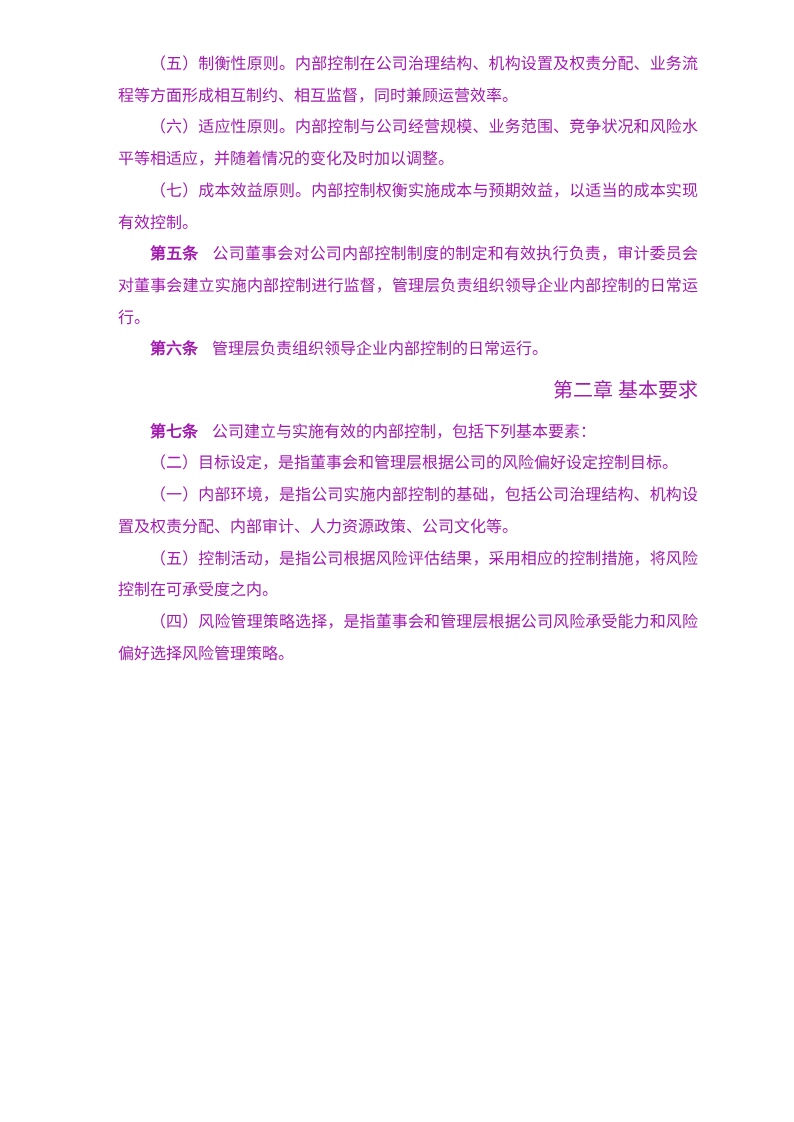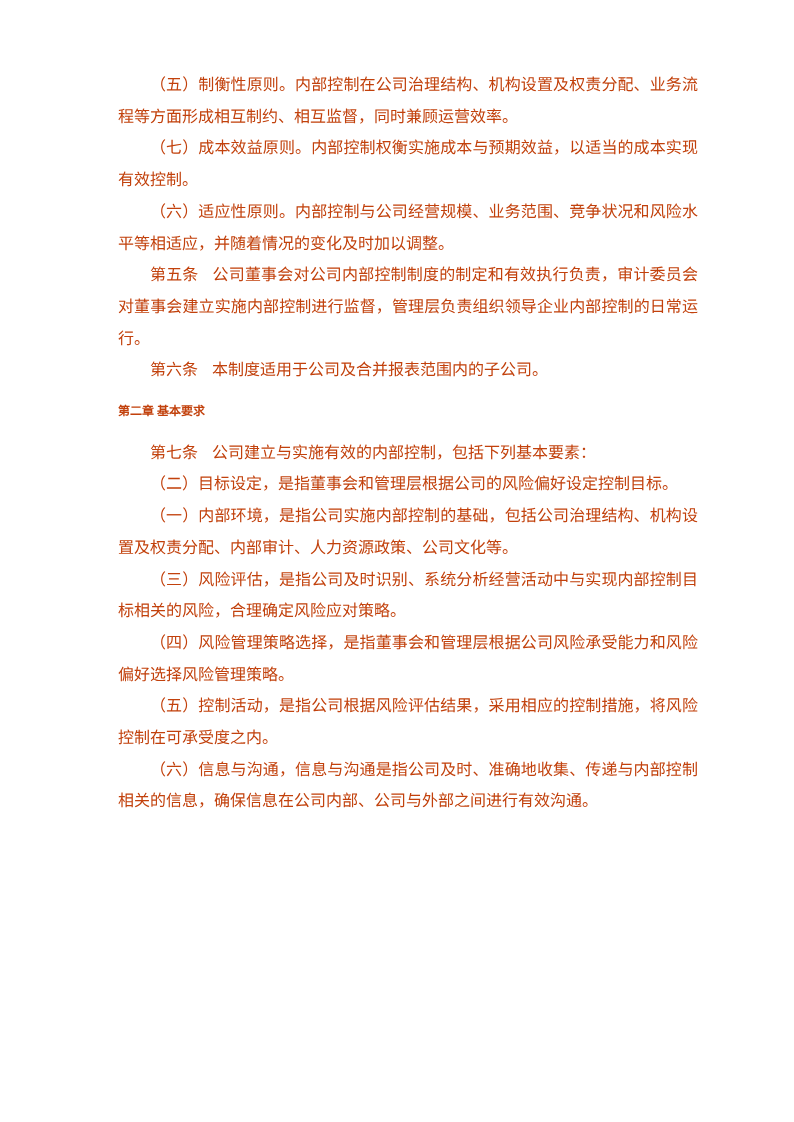--- a/index.html
+++ b/index.html
@@ -7,59 +7,57 @@
     padding: 0;
     background: #ffffff;
   }
   .page {
     position: relative;
     width: 794px;
     height: 1122px;
     margin: 0 auto;
     background: #ffffff;
     box-sizing: border-box;
-    padding: 69px 96px 0 118px;
+    padding: 48px 96px 0 118px;
     overflow: hidden;
     font-family: "Liberation Serif", "DejaVu Serif", serif;
-    color: #c2410c;
+    color: #a21caf;
   }
   .para {
     margin: 0;
     font-size: 16px;
     line-height: 31.7px;
     text-align: justify;
     text-justify: inter-ideograph;
     text-indent: 2em;
     word-break: break-all;
   }
   .article-label {
-    font-weight: normal;
+    font-weight: bold;
     margin-right: 14px;
   }
   .chapter-heading {
     margin: 10px 0 9px 0;
-    font-size: 12px;
+    font-size: 20px;
     line-height: 31.7px;
-    font-weight: bold;
-    text-align: left;
+    font-weight: normal;
+    text-align: right;
     text-indent: 0;
   }
 </style>
 </head>
 <body>
 
 <div class="page">
   <div>
       <p class="para">（五）制衡性原则。内部控制在公司治理结构、机构设置及权责分配、业务流程等方面形成相互制约、相互监督，同时兼顾运营效率。</p>
+      <p class="para">（六）适应性原则。内部控制与公司经营规模、业务范围、竞争状况和风险水平等相适应，并随着情况的变化及时加以调整。</p>
       <p class="para">（七）成本效益原则。内部控制权衡实施成本与预期效益，以适当的成本实现有效控制。</p>
-      <p class="para">（六）适应性原则。内部控制与公司经营规模、业务范围、竞争状况和风险水平等相适应，并随着情况的变化及时加以调整。</p>
       <p class="para"><span class="article-label">第五条</span><span>公司董事会对公司内部控制制度的制定和有效执行负责，审计委员会对董事会建立实施内部控制进行监督，管理层负责组织领导企业内部控制的日常运行。</span></p>
-      <p class="para"><span class="article-label">第六条</span><span>本制度适用于公司及合并报表范围内的子公司。</span></p>
+      <p class="para"><span class="article-label">第六条</span><span>管理层负责组织领导企业内部控制的日常运行。</span></p>
       <h2 class="chapter-heading">第二章 基本要求</h2>
       <p class="para"><span class="article-label">第七条</span><span>公司建立与实施有效的内部控制，包括下列基本要素：</span></p>
       <p class="para">（二）目标设定，是指董事会和管理层根据公司的风险偏好设定控制目标。</p>
       <p class="para">（一）内部环境，是指公司实施内部控制的基础，包括公司治理结构、机构设置及权责分配、内部审计、人力资源政策、公司文化等。</p>
-      <p class="para">（三）风险评估，是指公司及时识别、系统分析经营活动中与实现内部控制目标相关的风险，合理确定风险应对策略。</p>
+      <p class="para">（五）控制活动，是指公司根据风险评估结果，采用相应的控制措施，将风险控制在可承受度之内。</p>
       <p class="para">（四）风险管理策略选择，是指董事会和管理层根据公司风险承受能力和风险偏好选择风险管理策略。</p>
-      <p class="para">（五）控制活动，是指公司根据风险评估结果，采用相应的控制措施，将风险控制在可承受度之内。</p>
-      <p class="para">（六）信息与沟通，信息与沟通是指公司及时、准确地收集、传递与内部控制相关的信息，确保信息在公司内部、公司与外部之间进行有效沟通。</p>
     </div>
 </div>
 
 </body></html>

